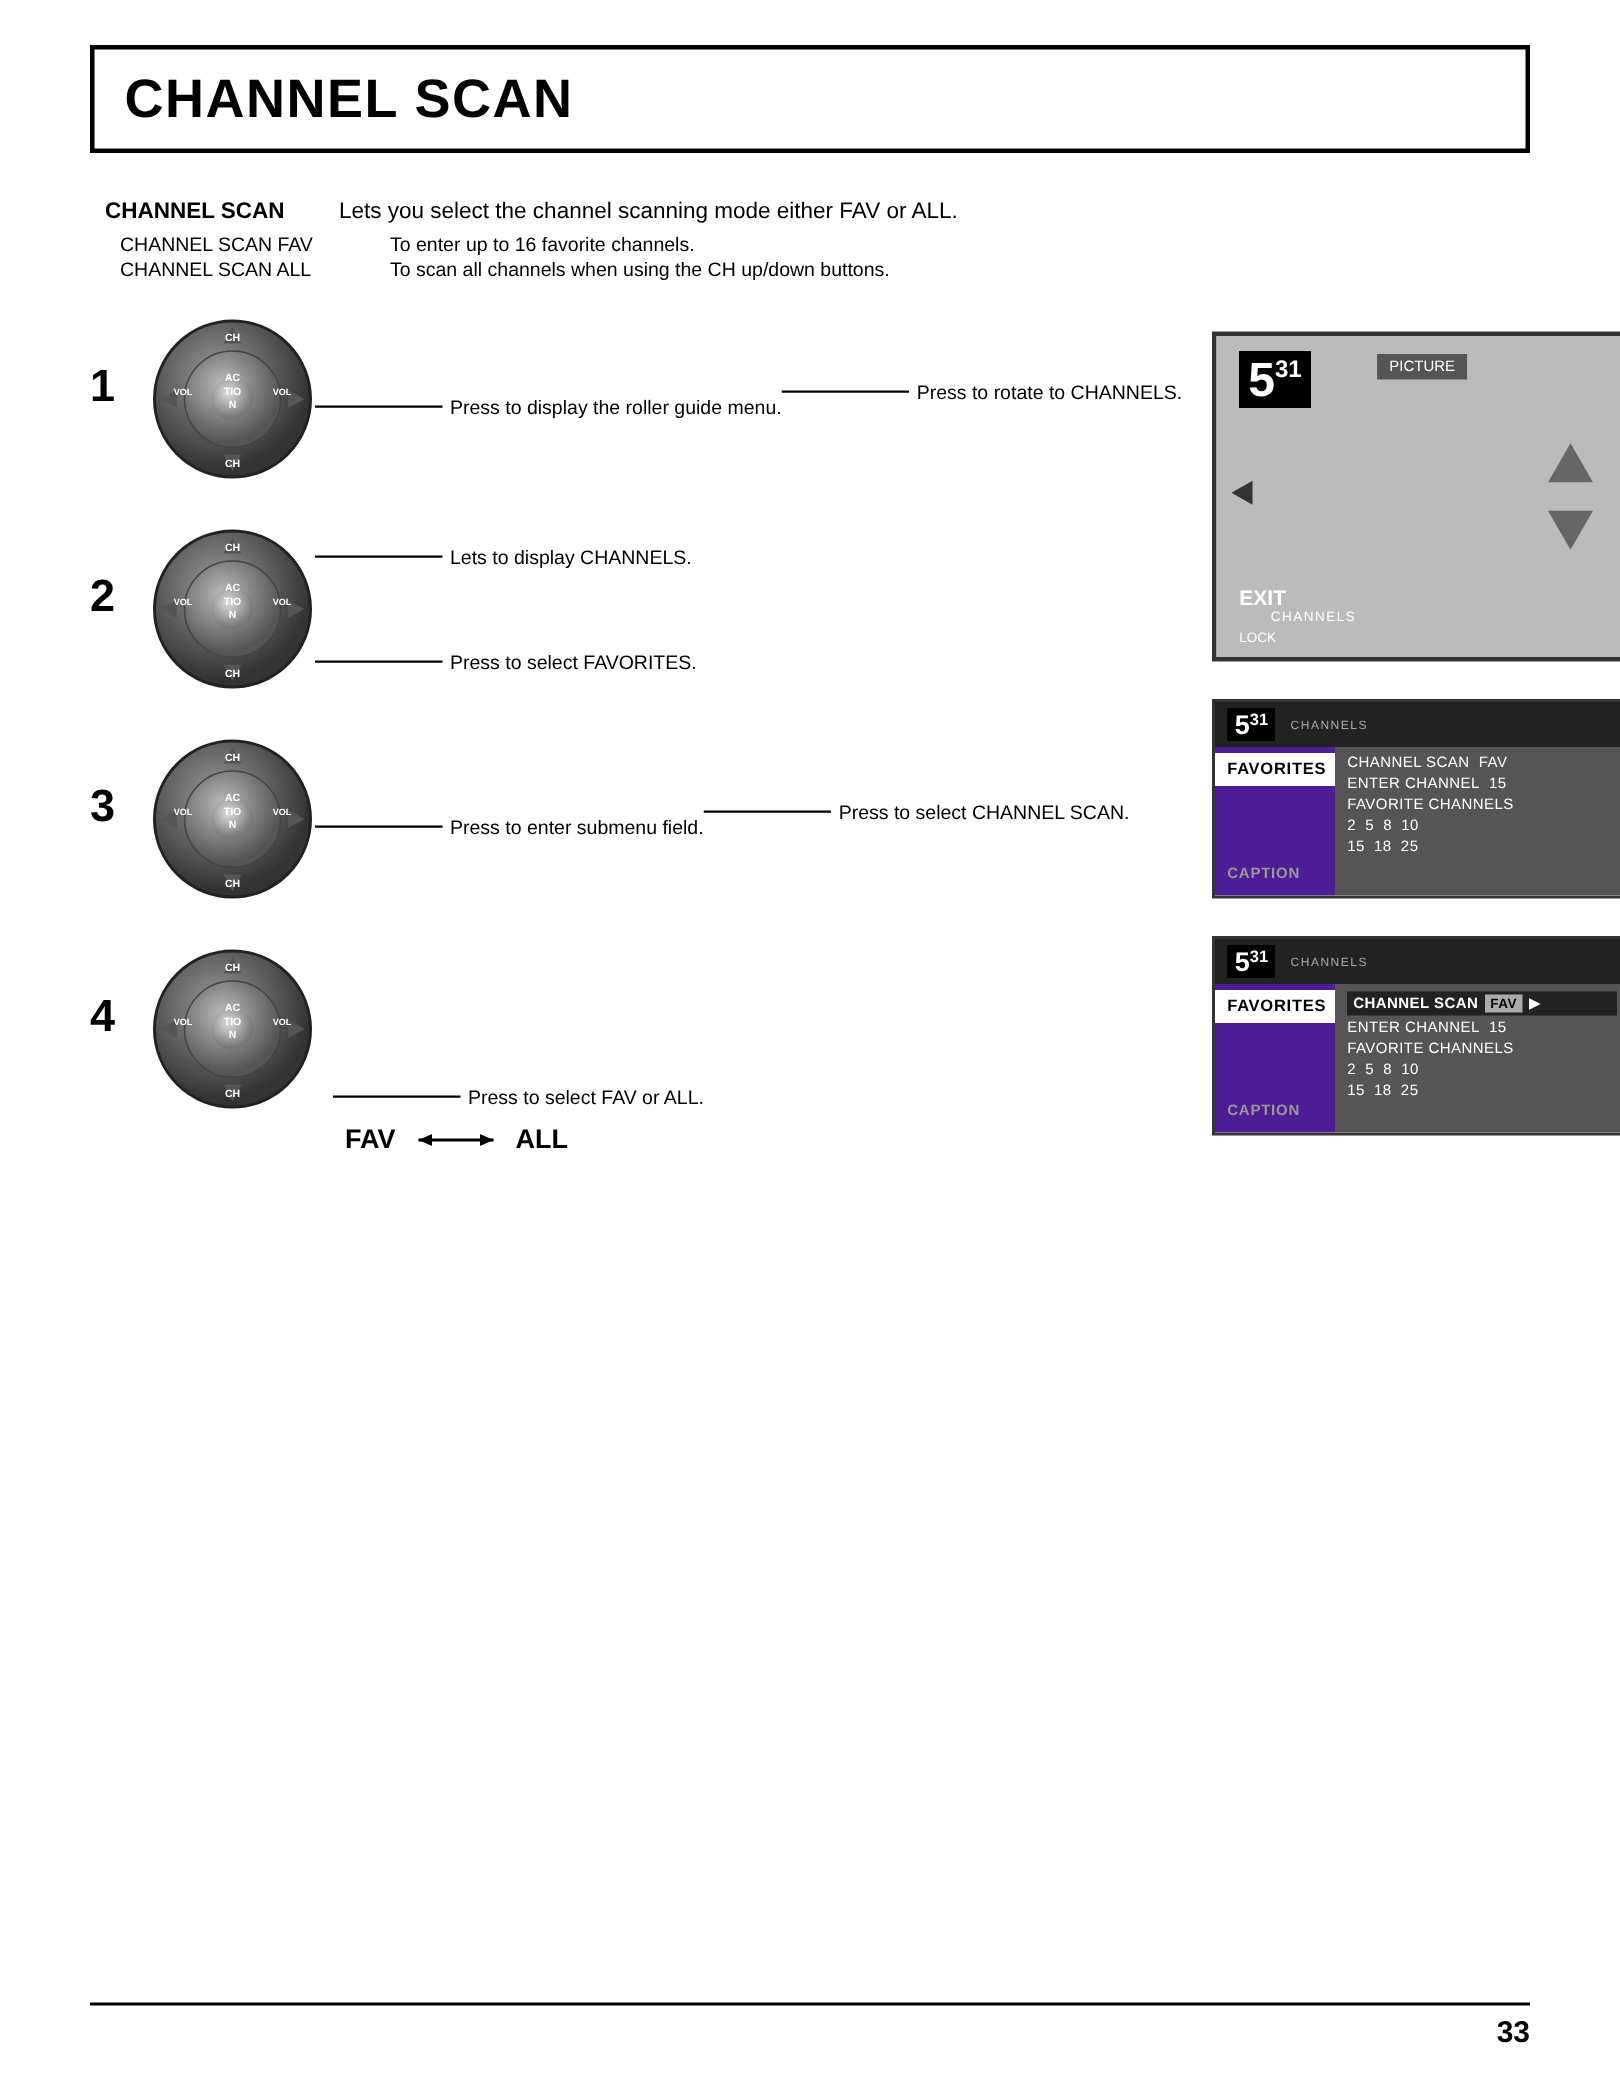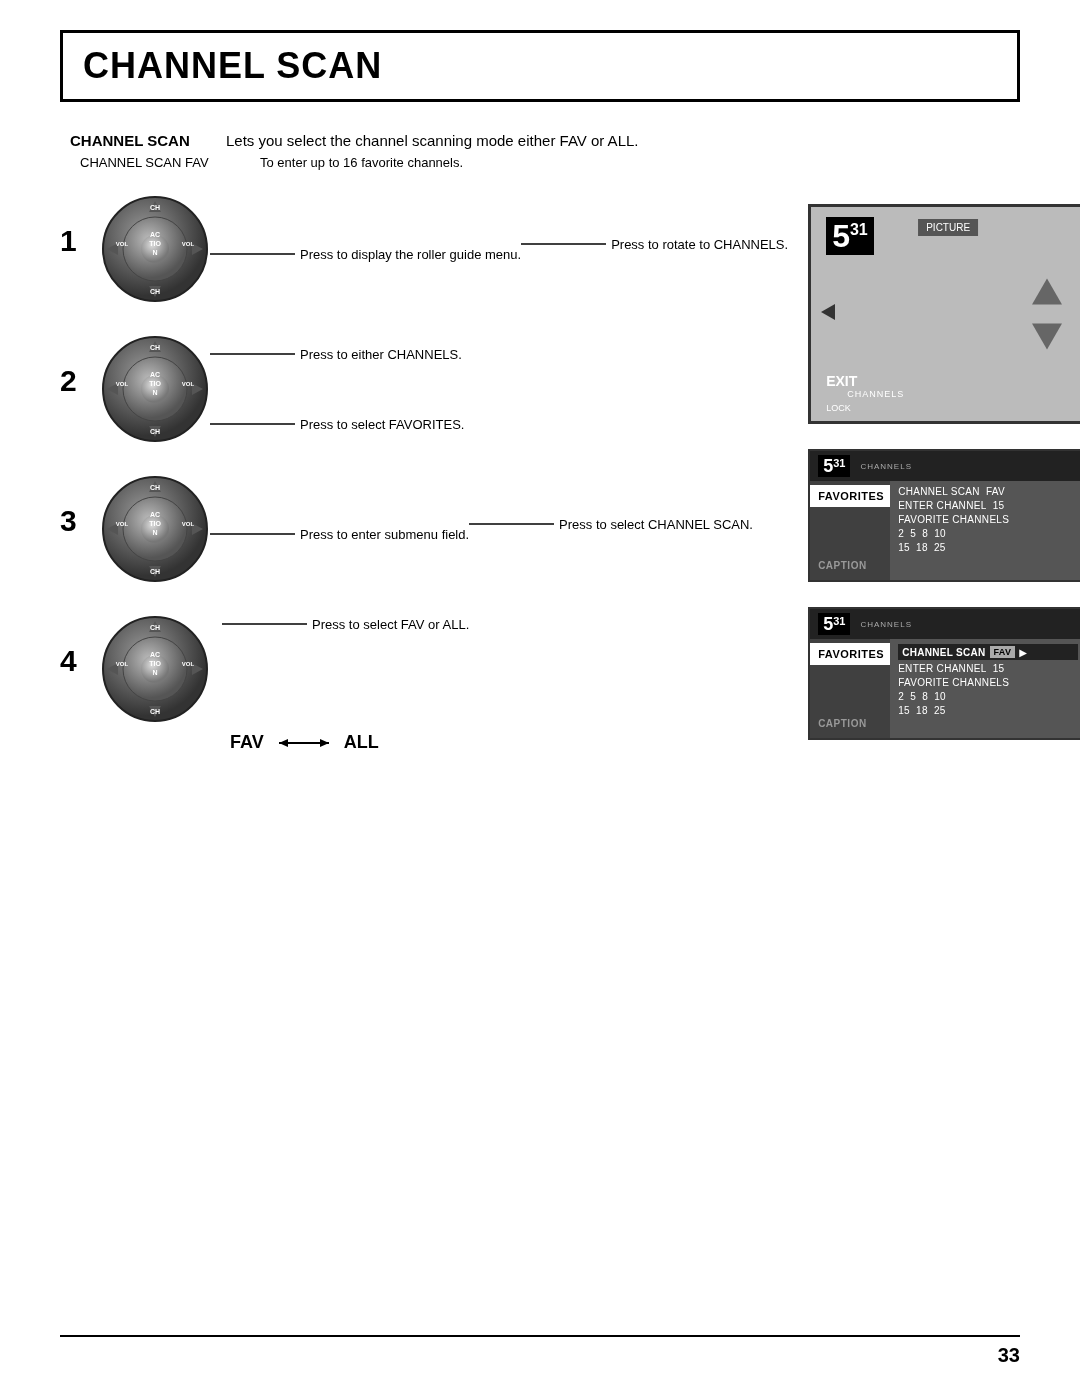--- a/index.html
+++ b/index.html
@@ -91,21 +91,21 @@
       display: flex;
       align-items: center;
       gap: 6px;
     }
 
     .menu-body {
       display: flex;
     }
 
     .menu-sidebar {
-      background: #404040;
+      background: #4c1d95;
       width: 80px;
       padding: 4px 0;
     }
 
     .menu-sidebar-item {
       padding: 5px 8px;
       font-size: 11px;
       color: #fff;
       font-weight: bold;
       letter-spacing: 0.5px;
@@ -218,20 +218,24 @@
   </div>
 
   <div class="intro-section">
     <div class="intro-main">
       <span class="intro-label">CHANNEL SCAN</span>
       <span class="intro-desc">Lets you select the channel scanning mode either FAV or ALL.</span>
     </div>
     <div class="intro-sub">
       <span class="intro-sub-label">CHANNEL SCAN FAV</span>
       <span class="intro-sub-desc">To enter up to 16 favorite channels.</span>
+    </div>
+    <div class="intro-sub">
+      <span class="intro-sub-label">CHANNEL SCAN ALL</span>
+      <span class="intro-sub-desc">To scan all channels when using the CH up/down buttons.</span>
     </div>
   </div>
 
   <div class="main-content">
 
     <div class="left-column">
 
       <div class="step-entry">
         <span class="step-num">1</span>
         <div style="position:relative; display:flex; align-items:flex-start;">
@@ -329,21 +333,21 @@
               <text x="55" y="43" text-anchor="middle" font-size="7" fill="white" font-weight="bold">AC</text>
               <text x="55" y="52" text-anchor="middle" font-size="7" fill="white" font-weight="bold">TIO</text>
               <text x="55" y="61" text-anchor="middle" font-size="7" fill="white" font-weight="bold">N</text>
             </svg>
           </div>
           <div style="position:relative; height:110px; display:flex; flex-direction:column; justify-content:space-between; padding-left:0;">
             <div style="display:flex; align-items:center; margin-top:10px;">
               <svg width="90" height="20" style="flex-shrink:0;">
                 <line x1="0" y1="10" x2="85" y2="10" stroke="#000" stroke-width="1.5"></line>
               </svg>
-              <span style="font-size:13px; white-space:nowrap;">Press to either CHANNELS.</span>
+              <span style="font-size:13px; white-space:nowrap;">Lets to display CHANNELS.</span>
             </div>
             <div style="display:flex; align-items:center; margin-bottom:10px;">
               <svg width="90" height="20" style="flex-shrink:0;">
                 <line x1="0" y1="10" x2="85" y2="10" stroke="#000" stroke-width="1.5"></line>
               </svg>
               <span style="font-size:13px; white-space:nowrap;">Press to select FAVORITES.</span>
             </div>
           </div>
         </div>
       </div>
@@ -396,21 +400,21 @@
               </svg>
               <span style="font-size:13px; white-space:nowrap;">Press to select CHANNEL SCAN.</span>
             </div>
           </div>
         </div>
       </div>
 
       <div class="step-entry">
         <span class="step-num">4</span>
         <div style="display:flex; flex-direction:column;">
-          <div style="display:flex; align-items:flex-start;">
+          <div style="display:flex; align-items:flex-end;">
             <div class="dial-svg-wrapper">
               <svg width="110" height="110" viewBox="0 0 110 110">
                 <circle cx="55" cy="55" r="52" fill="url(#dialGrad4)" stroke="#222" stroke-width="2"></circle>
                 <circle cx="55" cy="55" r="32" fill="url(#innerGrad4)" stroke="#444" stroke-width="1"></circle>
                 <circle cx="55" cy="55" r="14" fill="url(#centerGrad4)"></circle>
                 <defs>
                   <radialGradient id="dialGrad4" cx="40%" cy="35%" r="60%">
                     <stop offset="0%" stop-color="#999"></stop>
                     <stop offset="100%" stop-color="#333"></stop>
                   </radialGradient>

